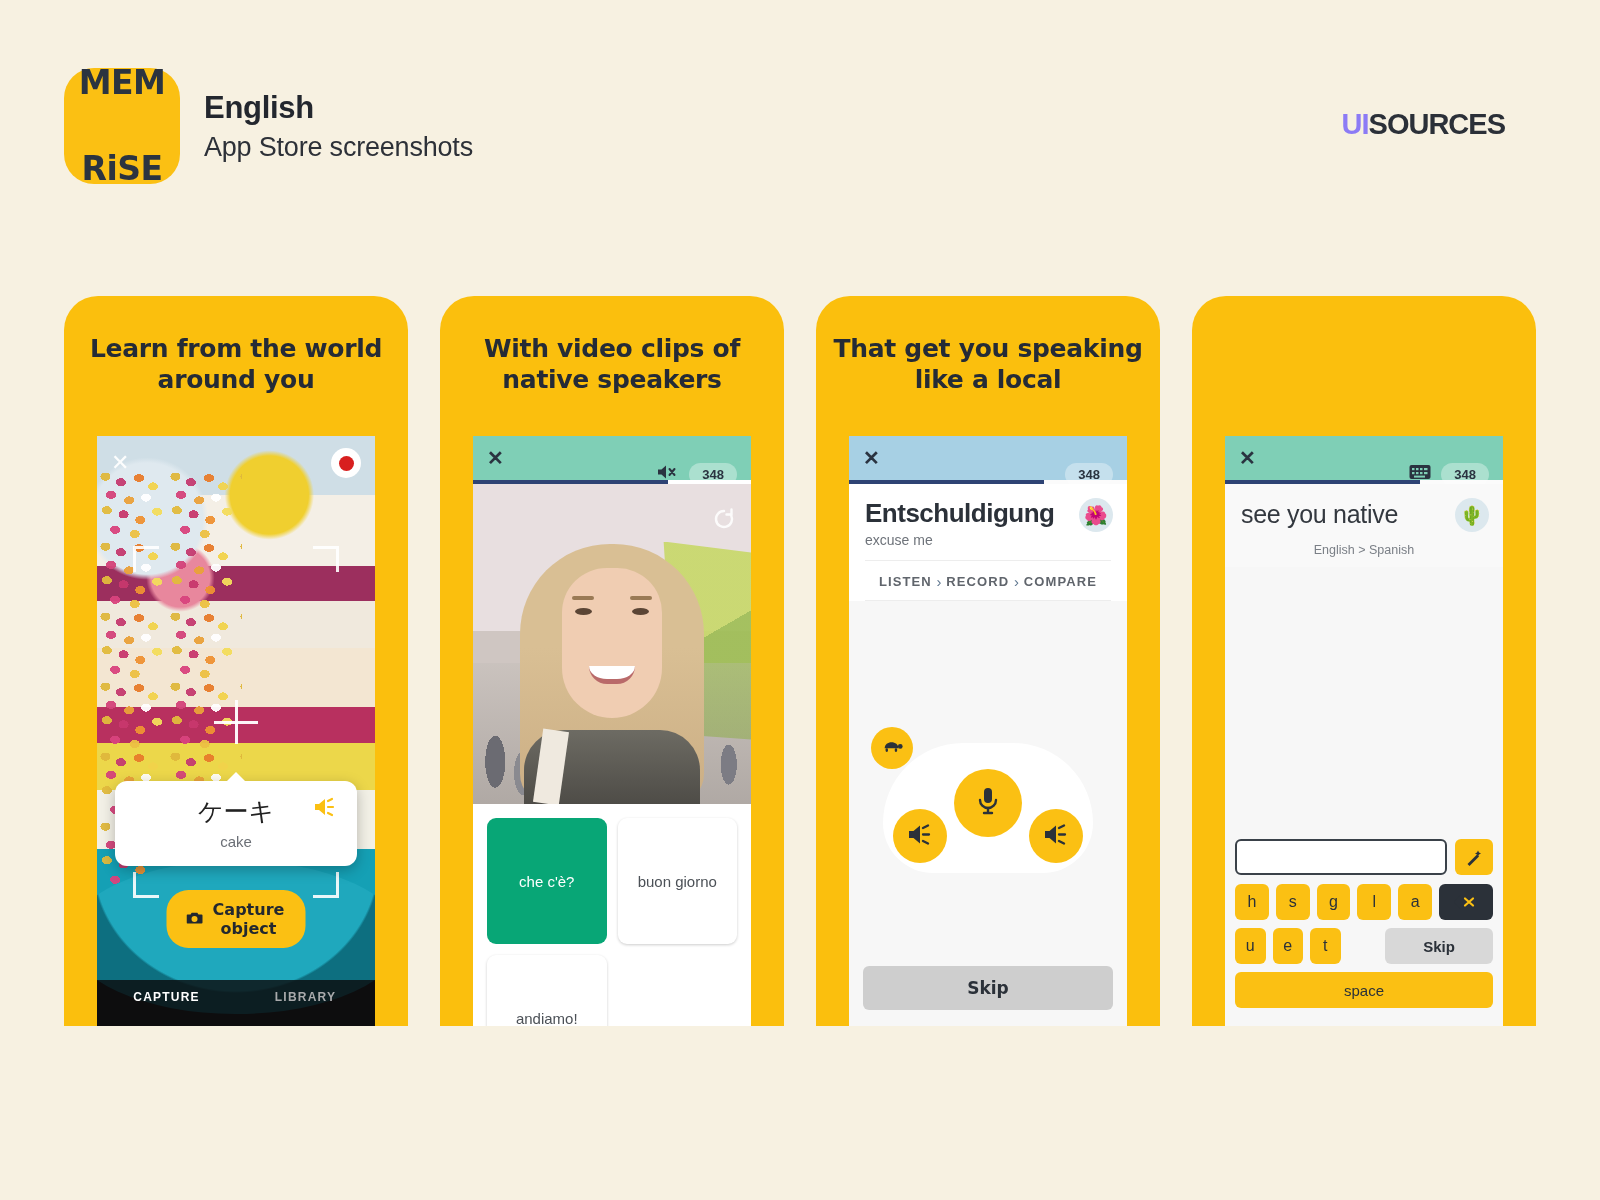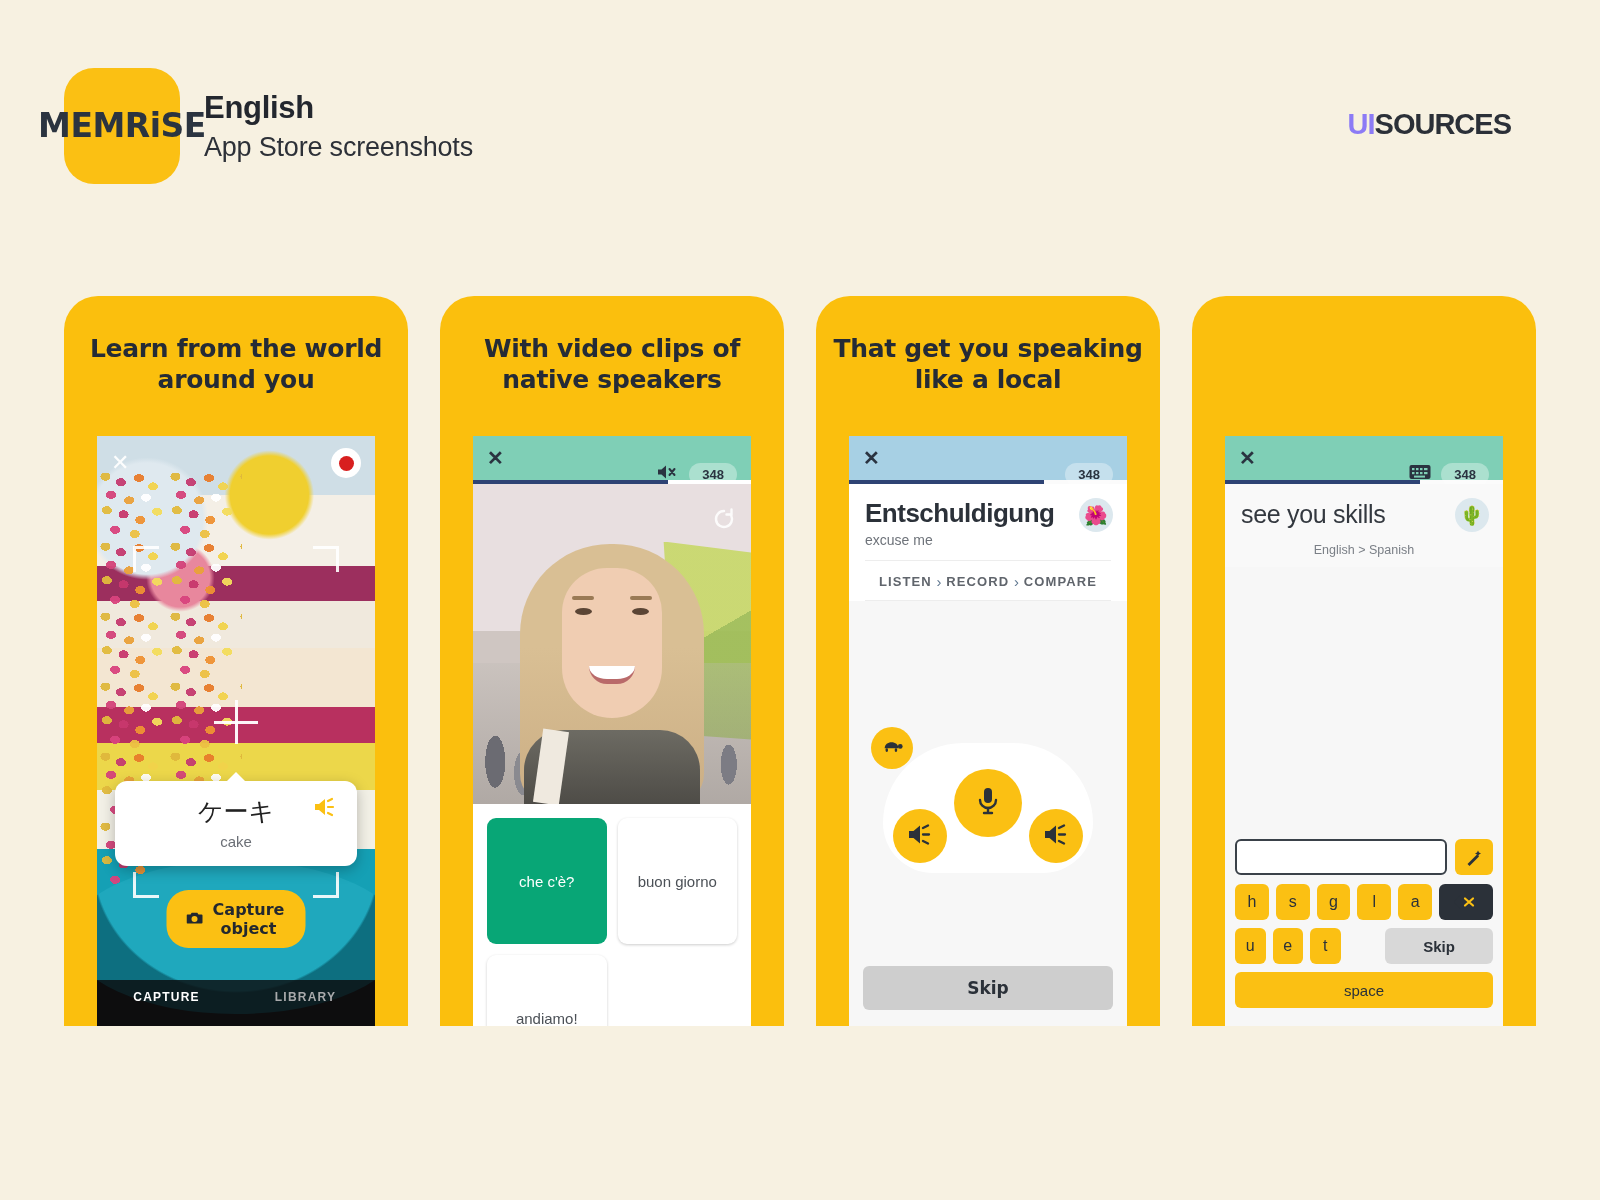--- a/index.html
+++ b/index.html
@@ -8,32 +8,32 @@
     background: #F7F1E1;
     font-family: "Liberation Sans", sans-serif;
     overflow: hidden;
   }
   .page { position: relative; width: 1600px; height: 1200px; }
 
   
   .header { position: absolute; left: 64px; top: 68px; display: flex; align-items: center; gap: 24px; }
   .logo-tile {
     width: 116px; height: 116px; border-radius: 30px; background: #FBC013;
-    display: flex; flex-direction: row; align-items: center; justify-content: center;
+    display: flex; flex-direction: column; align-items: center; justify-content: space-between;
     line-height: 0.92;
   }
   .logo-l1, .logo-l2 {
     font-family: "DejaVu Sans", sans-serif; font-weight: 700; font-size: 33px;
     color: #2B3440; letter-spacing: -0.5px;
   }
   .brand-block { display: flex; flex-direction: column; gap: 6px; }
   .brand-title { font-size: 31px; font-weight: 700; color: #23272E; letter-spacing: -0.3px; }
   .brand-sub { font-size: 27px; font-weight: 400; color: #2D3138; letter-spacing: -0.2px; }
 
-  .uisources { position: absolute; right: 89px; top: 108px; font-size: 29px; font-weight: 700; letter-spacing: -1px; }
+  .uisources { position: absolute; right: 95px; top: 108px; font-size: 29px; font-weight: 700; letter-spacing: -1px; }
   .uis-ui { color: #8C7BF5; }
   .uis-rest { color: #2B3038; }
 
   
   .panels { position: absolute; left: 64px; top: 296px; display: flex; gap: 32px; }
   .panel {
     width: 344px; height: 730px; background: #FBBF0D;
     border-radius: 34px 34px 0 0;
     position: relative; overflow: hidden;
   }
@@ -467,21 +467,21 @@
                 </svg>
               </span>
               <span class="pill">348</span>
             </div>
           </div>
           <div class="prog">
               <span style="width:70%"></span>
             </div>
 
           <div class="p4-head">
-            <div class="p4-term">see you skills</div>
+            <div class="p4-term">see you native</div>
             <div class="avatar">🌵</div>
             <div class="p4-dir">English &gt; Spanish</div>
           </div>
 
           <div class="p4-spacer"></div>
 
           <div class="kb">
             <div class="kb-inputrow">
               <div class="kb-input"></div>
               <div class="kb-wand">

